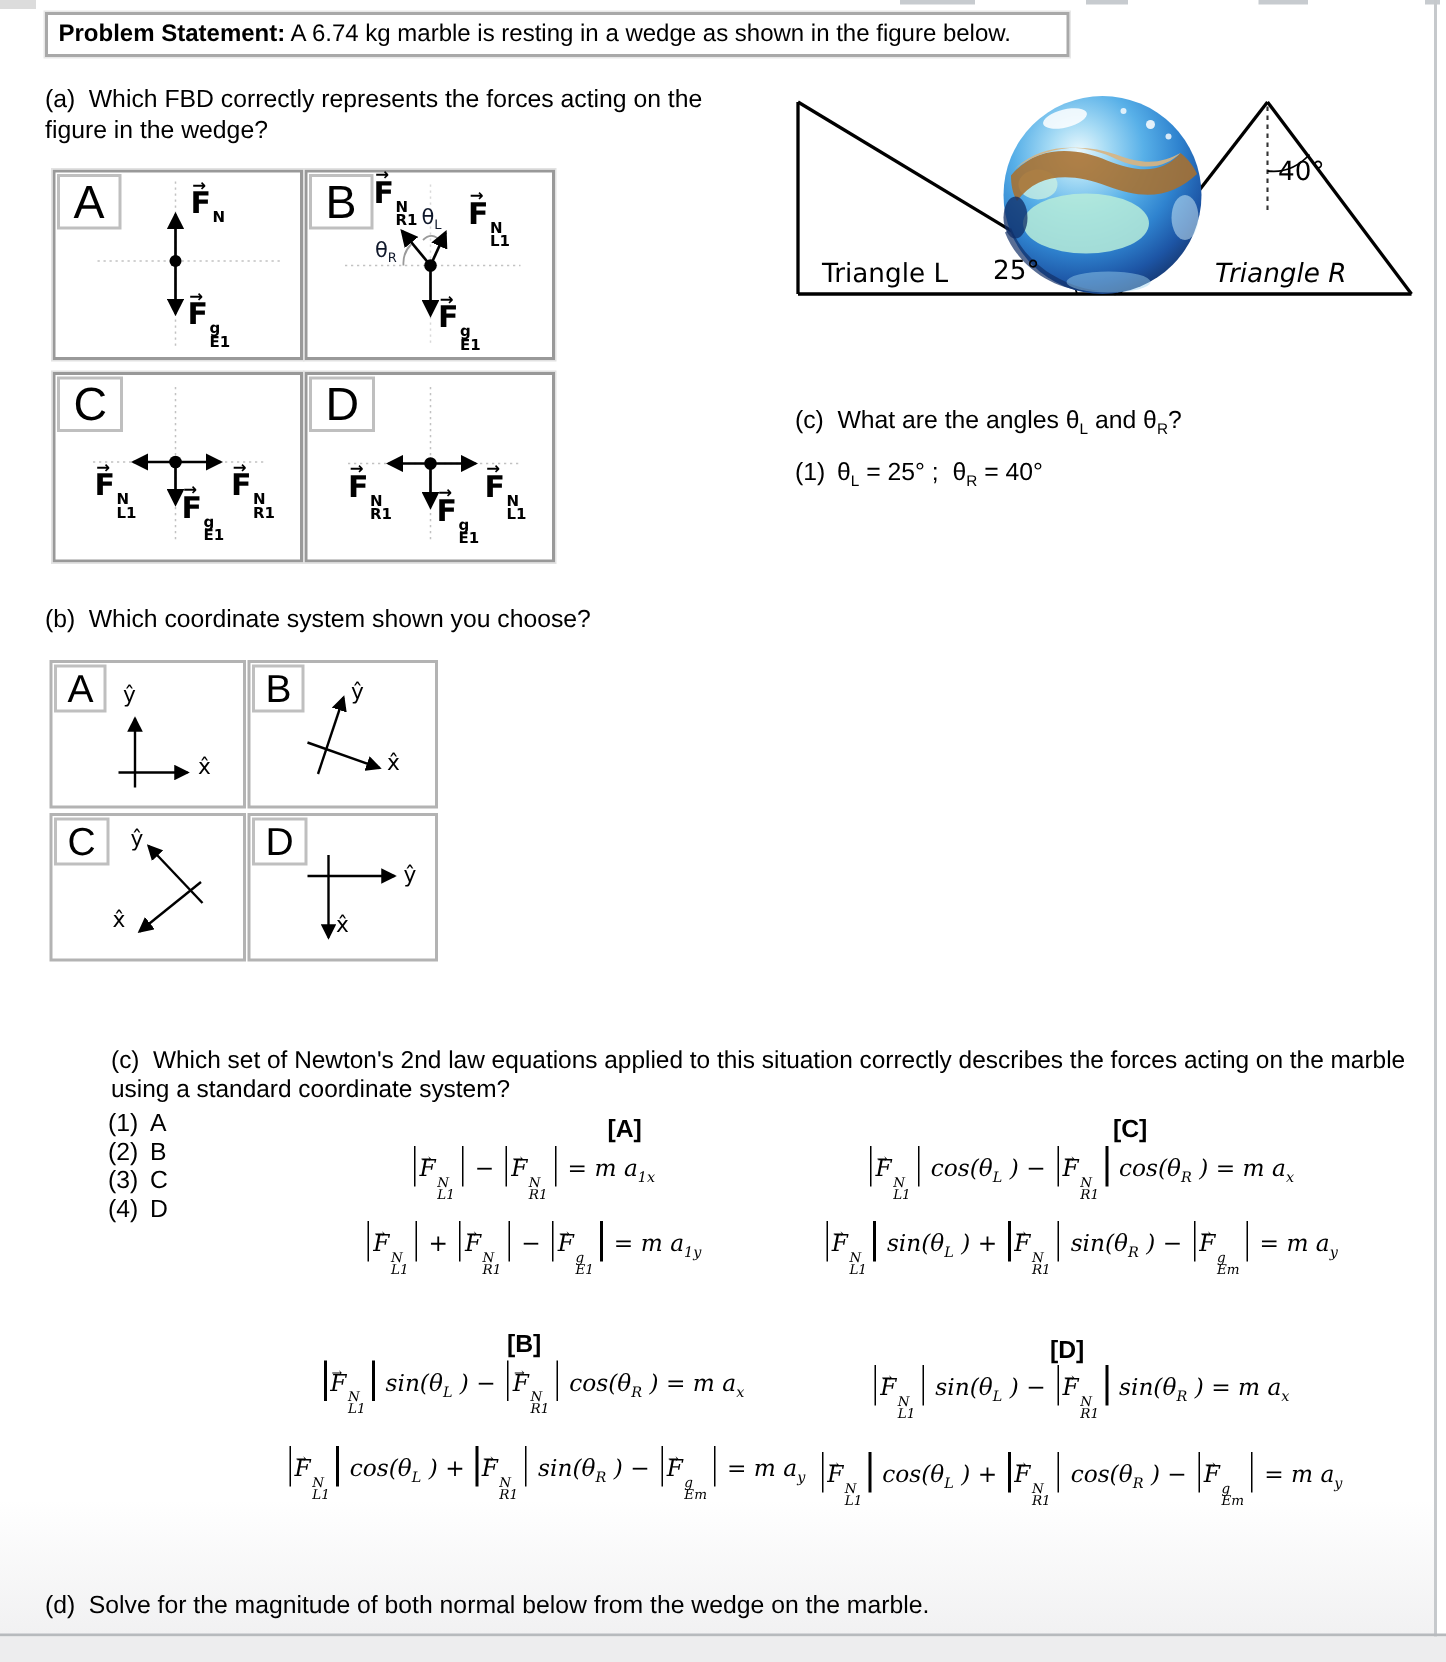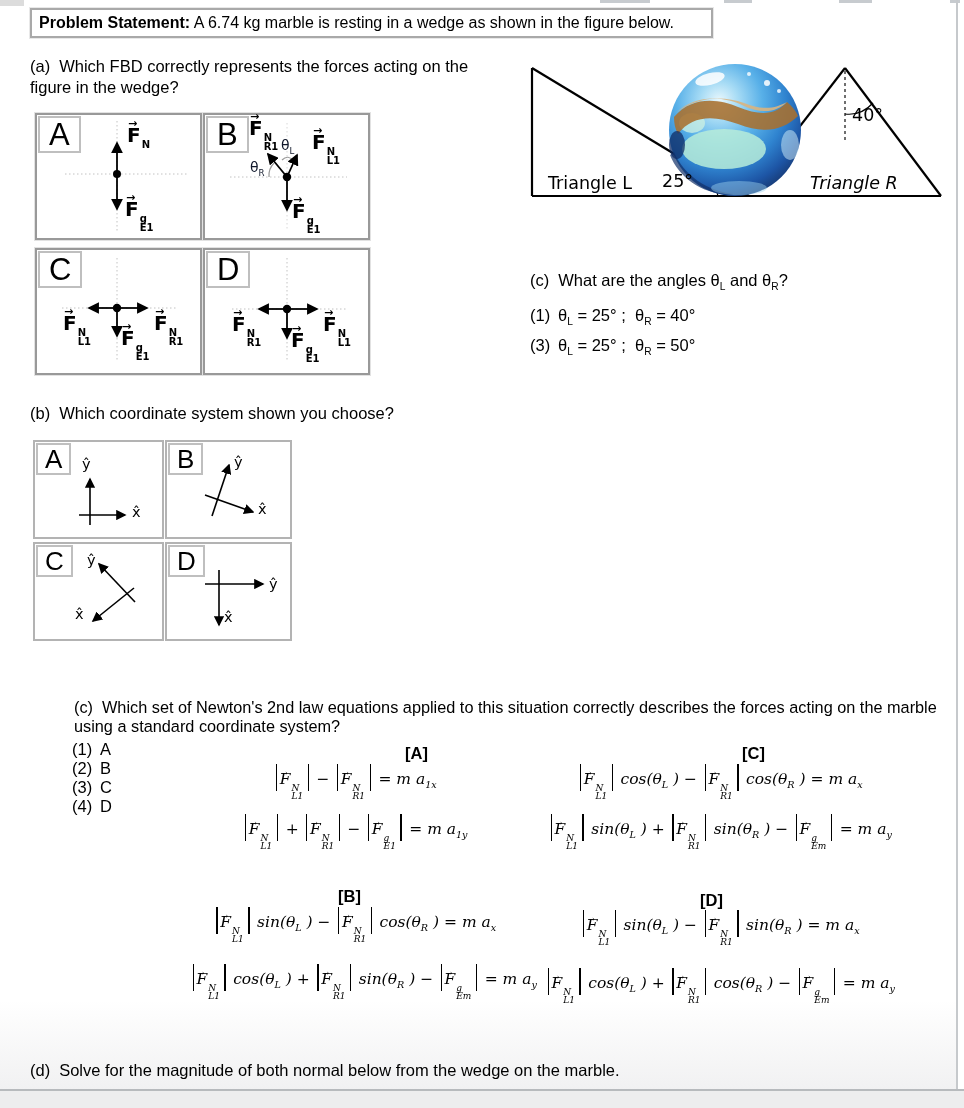--- a/index.html
+++ b/index.html
@@ -217,21 +217,20 @@
   </svg>
   <span class="figlab" style="left:26px;top:116px;">Triangle L</span>
   <span class="figlab" style="left:140px;top:114px;">25°</span>
   <span class="figlab" style="left:288px;top:116px;font-style:italic;">Triangle R</span>
   <span class="figlab" style="left:330px;top:48px;text-align:right;">40°</span>
 </div>
 
 <div class="q" style="left:530px;top:270px;width:420px;"><span class="qnum">(c)</span><span>What are the angles θ<sub>L</sub> and θ<sub>R</sub>?</span></div>
 <div class="abs" style="left:530px;top:304px;">
   <div class="choice" style="line-height:23.5px;"><span class="cnum">(1)</span><span>θ<sub>L</sub> = 25° ;&nbsp; θ<sub>R</sub> = 40°</span></div>
-  <div class="choice" style="line-height:23.5px;"><span class="cnum">(3)</span><span>θ<sub>L</sub> = 25° ;&nbsp; θ<sub>R</sub> = 50°</span></div>
 </div>
 
 <div class="q" style="left:30px;top:403px;width:470px;"><span class="qnum">(b)</span><span>Which coordinate system shown you choose?</span></div>
 
 <div class="coord" style="left:33px;top:440px;width:127px;">
   <svg width="127" height="95">
     <line x1="55" y1="83" x2="55" y2="37" stroke="#000" stroke-width="1.6" marker-end="url(#ah)"></line>
     <line x1="44" y1="73" x2="90" y2="73" stroke="#000" stroke-width="1.6" marker-end="url(#ah)"></line>
   </svg>
   <div class="badge small">A</div>

